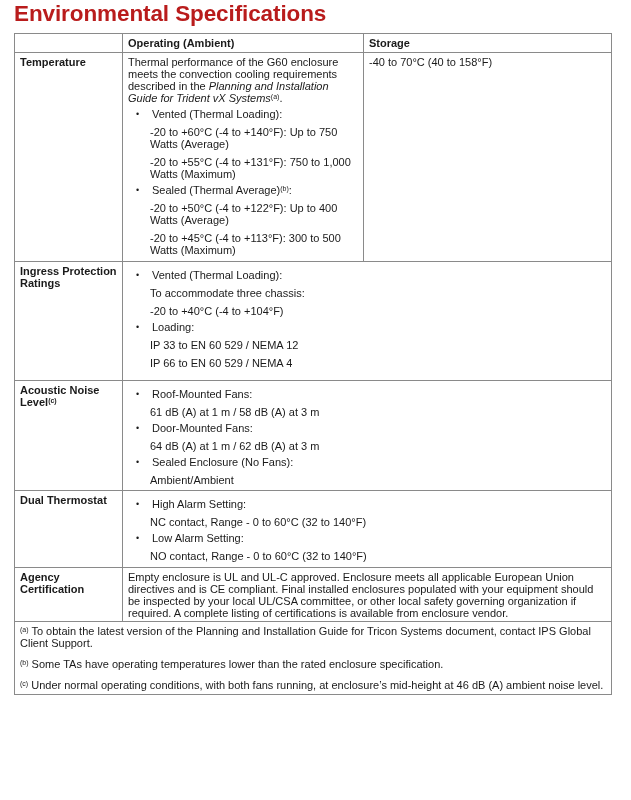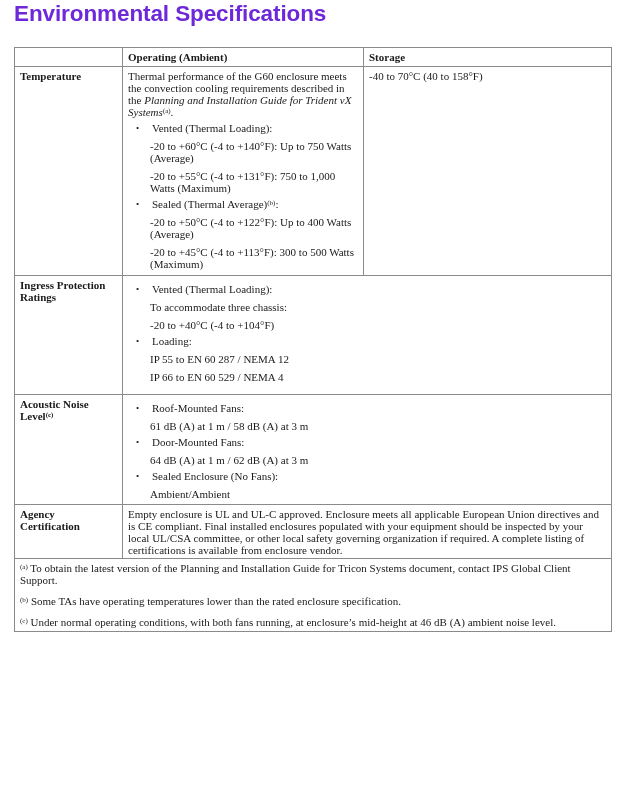--- a/index.html
+++ b/index.html
@@ -7,23 +7,23 @@
       width: 631px; height: 800px; overflow: hidden; position: relative;
       font-family: "Liberation Sans", sans-serif; color: #1a1a1a;
     }
     .title {
       position: absolute; left: 14px; top: 1px; margin: 0;
       font-family: "Liberation Sans", sans-serif;
       font-weight: bold; font-size: 22.5px; color: #16a34a; color: #1aa64b;
       letter-spacing: -0.1px;
     }
     table.spec {
-      position: absolute; left: 14px; top: 47px;
+      position: absolute; left: 14px; top: 33px;
       width: 597px; border-collapse: collapse; table-layout: fixed;
-      font-size: 11px; line-height: 12px; font-family: Liberation Serif, serif;
+      font-size: 11px; line-height: 12px;
     }
     table.spec td, table.spec th {
       border: 1px solid #8a8a8a; vertical-align: top; text-align: left;
       padding: 3px 5px 3px 5px;
     }
     col.c1 { width: 108px; }
     col.c2 { width: 241px; }
     col.c3 { width: 248px; }
     th { font-weight: bold; font-size: 11px; }
     .hdr th { padding-top: 4px; padding-bottom: 4px; }
@@ -37,21 +37,21 @@
     }
     .sub { padding-left: 22px; margin-top: 6px; }
     td.notes { padding: 4px 5px 4px 5px; font-size: 11px; line-height: 12px; }
     .note { margin-bottom: 9px; }
     .note:last-child { margin-bottom: 0; }
     .note sup { font-size: 7px; }
   </style>
 </head>
 <body>
 
-<h1 class="title" style="color: #6d28d9;">Environmental Specifications</h1>
+<h1 class="title" style="color: #b91c1c;">Environmental Specifications</h1>
 
 <table class="spec">
   <colgroup>
       <col class="c1">
       <col class="c2">
       <col class="c3">
     </colgroup>
   <tbody>
       <tr class="hdr">
     <th></th>
@@ -82,21 +82,21 @@
     <td class="lbl">Ingress Protection Ratings</td>
     <td colspan="2">
       <ul class="b">
         <li>Vented (Thermal Loading):</li>
       </ul>
       <div class="sub">To accommodate three chassis:</div>
       <div class="sub">-20 to +40°C (-4 to +104°F)</div>
       <ul class="b">
         <li>Loading:</li>
       </ul>
-      <div class="sub">IP 55 to EN 60 287 / NEMA 12</div>
+      <div class="sub">IP 33 to EN 60 529 / NEMA 12</div>
       <div class="sub" style="margin-bottom:8px">IP 66 to EN 60 529 / NEMA 4</div>
     </td>
   </tr>
 
   <tr>
     <td class="lbl"><span>Acoustic Noise Level</span><sup>(c)</sup></td>
     <td colspan="2">
       <ul class="b">
             <li>Roof-Mounted Fans:</li>
           </ul>
@@ -105,20 +105,33 @@
             <li>Door-Mounted Fans:</li>
           </ul>
       <div class="sub">64 dB (A) at 1 m / 62 dB (A) at 3 m</div>
       <ul class="b">
             <li>Sealed Enclosure (No Fans):</li>
           </ul>
       <div class="sub" style="margin-bottom:1px">Ambient/Ambient</div>
     </td>
   </tr>
 
+  <tr>
+    <td class="lbl">Dual Thermostat</td>
+    <td colspan="2">
+      <ul class="b">
+            <li>High Alarm Setting:</li>
+          </ul>
+      <div class="sub">NC contact, Range - 0 to 60°C (32 to 140°F)</div>
+      <ul class="b">
+            <li>Low Alarm Setting:</li>
+          </ul>
+      <div class="sub" style="margin-bottom:2px">NO contact, Range - 0 to 60°C (32 to 140°F)</div>
+    </td>
+  </tr>
 
   <tr>
     <td class="lbl">Agency Certification</td>
     <td colspan="2" style="padding-bottom:2px">Empty enclosure is UL and UL-C approved. Enclosure meets all applicable European Union directives and is CE compliant. Final installed enclosures populated with your equipment should be inspected by your local UL/CSA committee, or other local safety governing organization if required. A complete listing of certifications is available from enclosure vendor.</td>
   </tr>
 
 
   <tr>
     <td colspan="3" class="notes">
       <div class="note"><sup>(a)</sup><span> To obtain the latest version of the Planning and Installation Guide for Tricon Systems document, contact IPS Global Client Support.</span></div>

